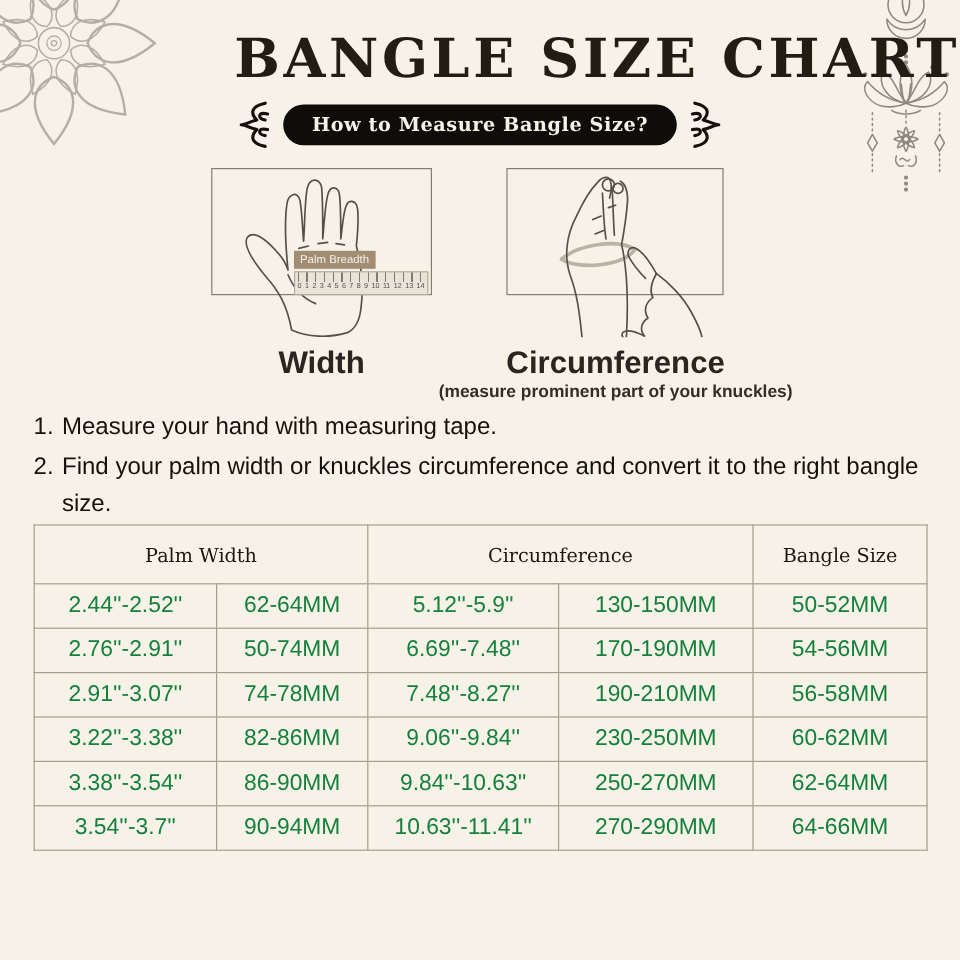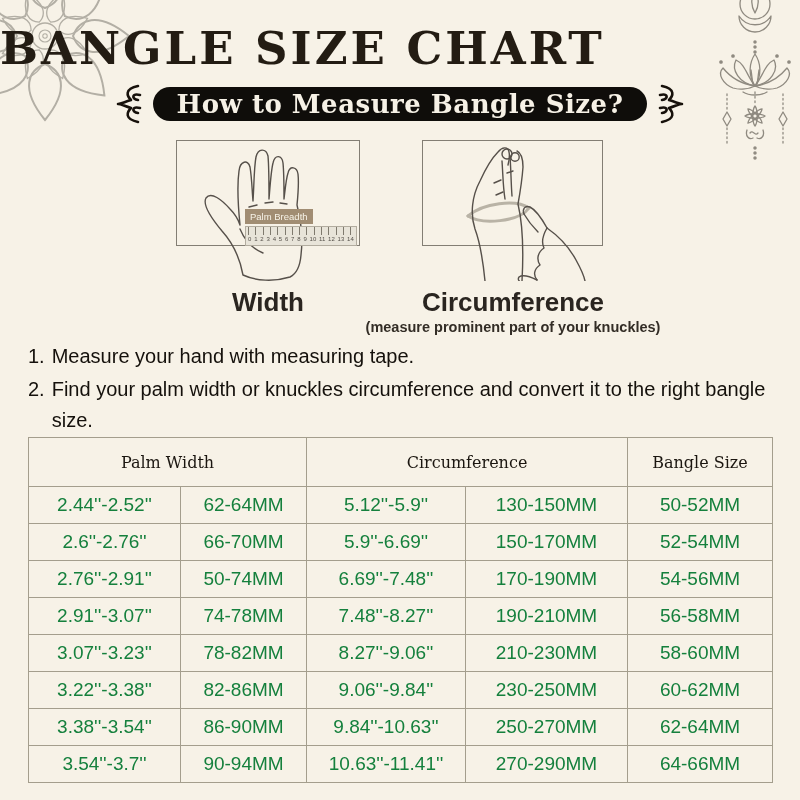--- a/index.html
+++ b/index.html
@@ -6,33 +6,33 @@
   .page{
     position:relative;width:800px;height:800px;overflow:hidden;
     background:#f7f2e7;
     font-family:"Liberation Sans",sans-serif;
   }
   svg{display:block;}
   .orn{position:absolute;pointer-events:none;}
 
   
   .title{
-    position:absolute;top:22px;left:0;width:800px;text-align:left;
+    position:absolute;top:22px;left:0;width:800px;text-align:right;
     font-family:"DejaVu Serif",serif;font-weight:700;font-size:45px;
     letter-spacing:3px;color:#231c13;margin:0;
   }
 
   
   .pill-row{
     position:absolute;top:84px;left:0;width:800px;height:40px;
     display:flex;justify-content:center;align-items:center;gap:9px;
   }
   .pill{
     background:#0f0d0a;color:#f6f1e6;border-radius:18px;
-    font-family:"DejaVu Serif",serif;font-weight:700;font-size:26px;
+    font-family:"DejaVu Serif",serif;font-weight:700;font-size:16px;
     letter-spacing:.5px;padding:4px 24px;line-height:26px;white-space:nowrap;
   }
 
   
   .panel{
     position:absolute;top:140px;height:106px;border:1px solid #837e74;
     background:#f7f2e7;box-sizing:border-box;
   }
   .panel.left{left:176px;width:184px;}
   .panel.right{left:422px;width:181px;}
@@ -274,48 +274,34 @@
     </thead>
     <tbody>
       <tr>
         <td>2.44''-2.52''</td>
         <td>62-64MM</td>
         <td>5.12''-5.9''</td>
         <td>130-150MM</td>
         <td>50-52MM</td>
       </tr>
       <tr>
-        <td>2.6''-2.76''</td>
-        <td>66-70MM</td>
-        <td>5.9''-6.69''</td>
-        <td>150-170MM</td>
-        <td>52-54MM</td>
-      </tr>
-      <tr>
         <td>2.76''-2.91''</td>
         <td>50-74MM</td>
         <td>6.69''-7.48''</td>
         <td>170-190MM</td>
         <td>54-56MM</td>
       </tr>
       <tr>
         <td>2.91''-3.07''</td>
         <td>74-78MM</td>
         <td>7.48''-8.27''</td>
         <td>190-210MM</td>
         <td>56-58MM</td>
       </tr>
       <tr>
-        <td>3.07''-3.23''</td>
-        <td>78-82MM</td>
-        <td>8.27''-9.06''</td>
-        <td>210-230MM</td>
-        <td>58-60MM</td>
-      </tr>
-      <tr>
         <td>3.22''-3.38''</td>
         <td>82-86MM</td>
         <td>9.06''-9.84''</td>
         <td>230-250MM</td>
         <td>60-62MM</td>
       </tr>
       <tr>
         <td>3.38''-3.54''</td>
         <td>86-90MM</td>
         <td>9.84''-10.63''</td>

